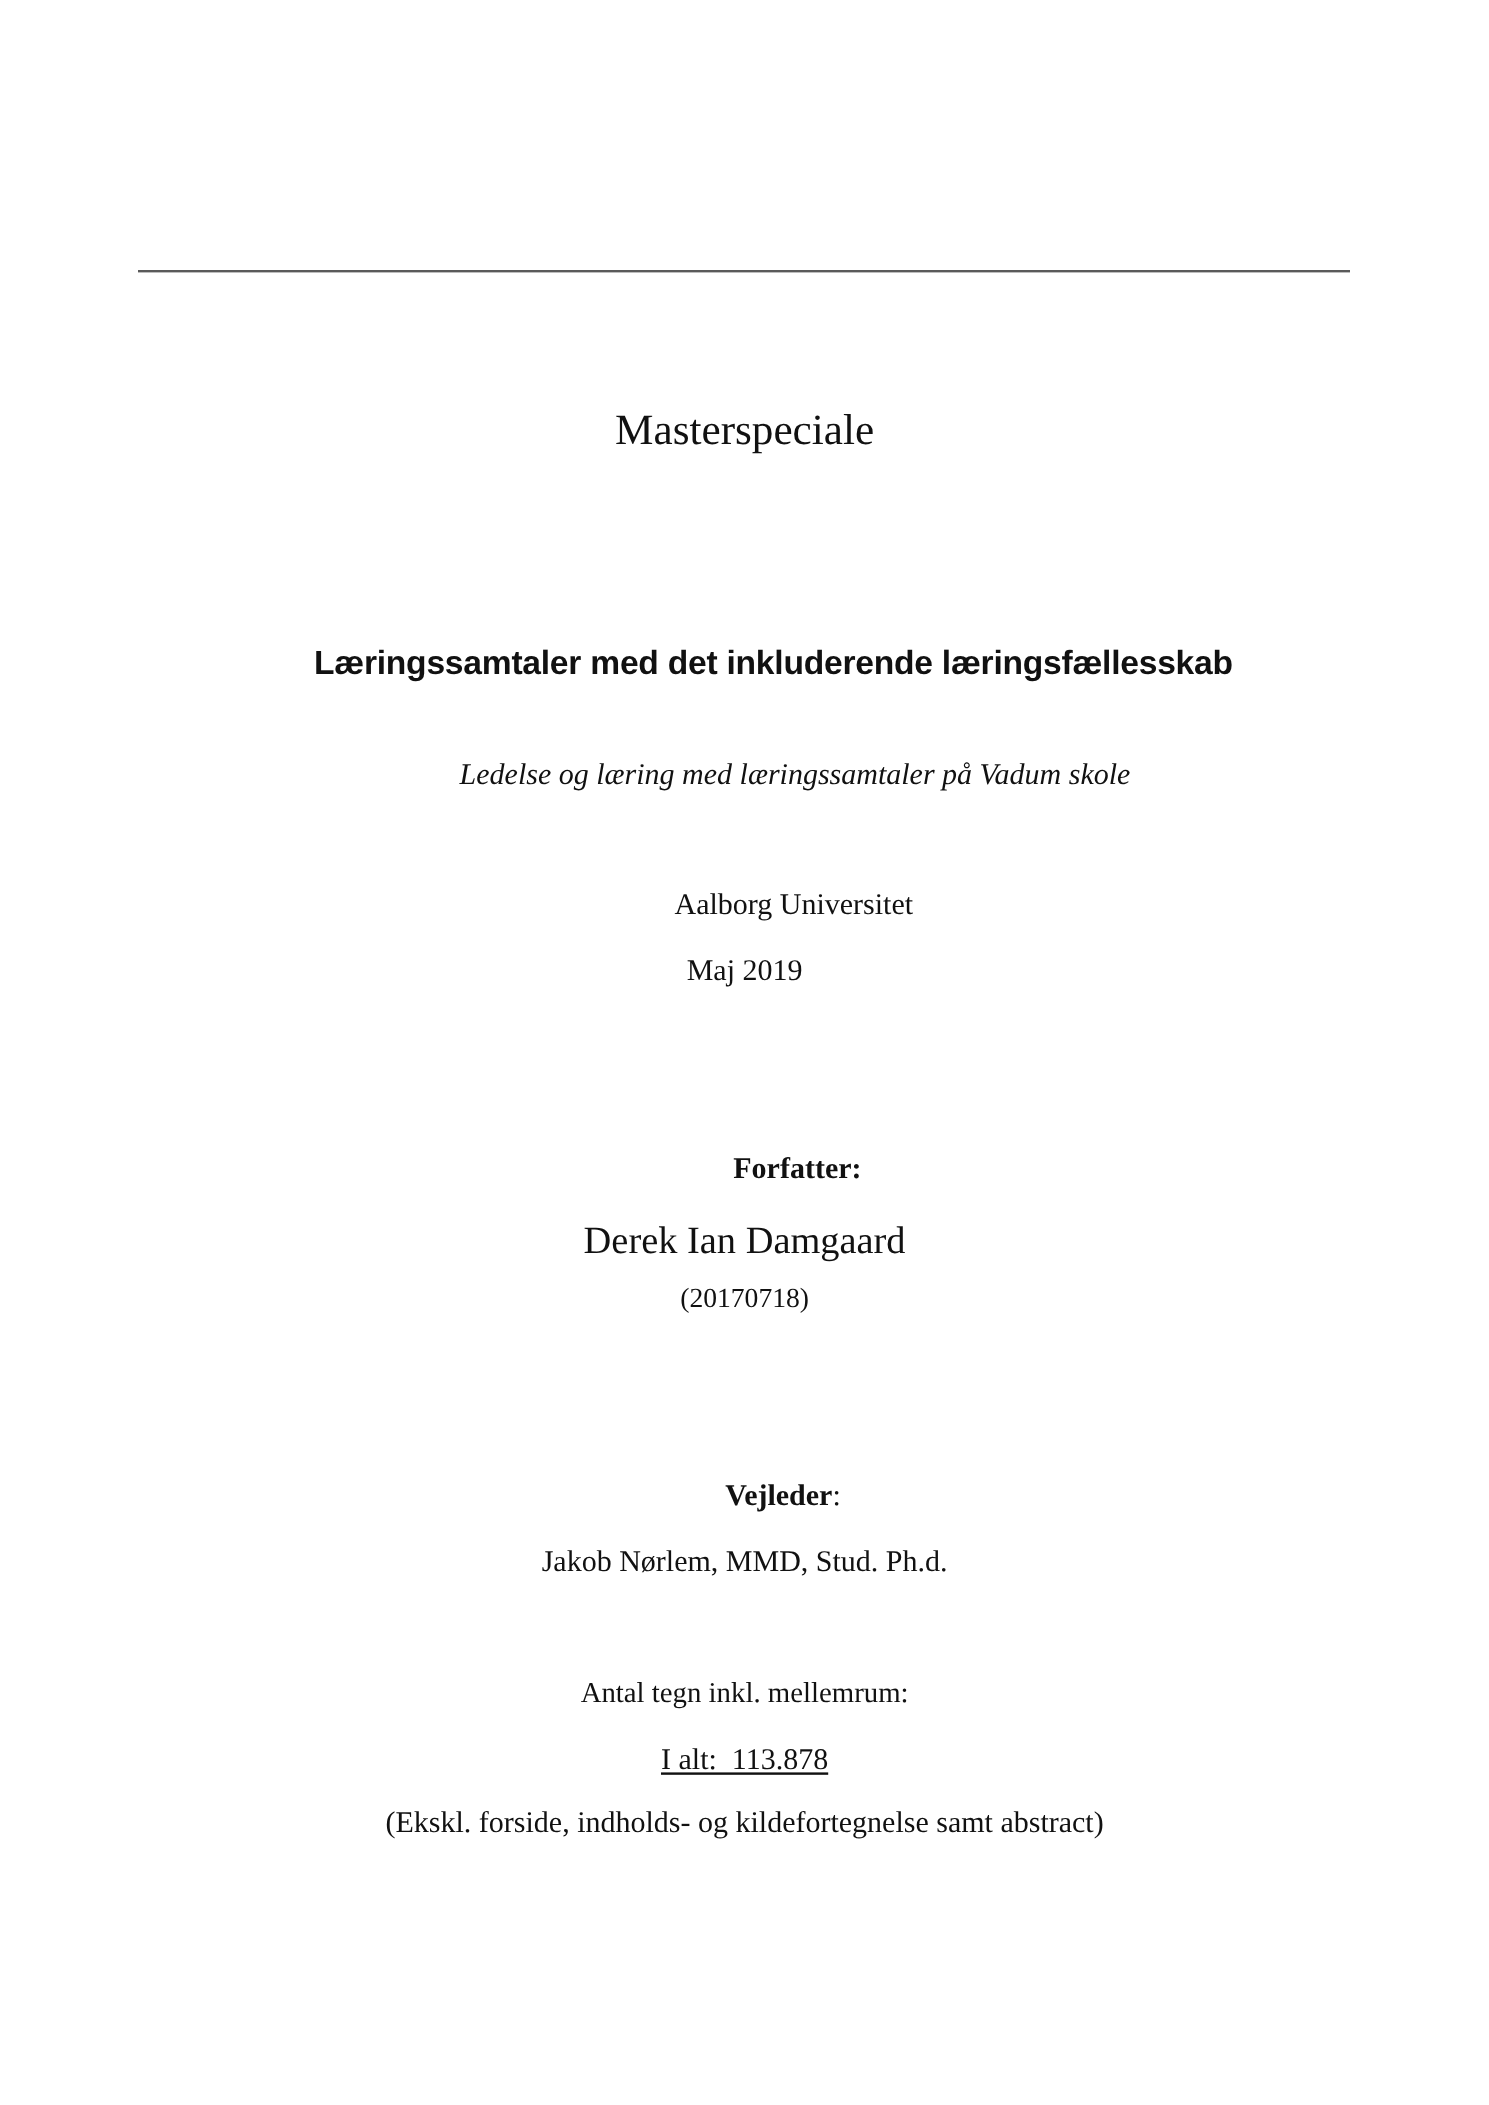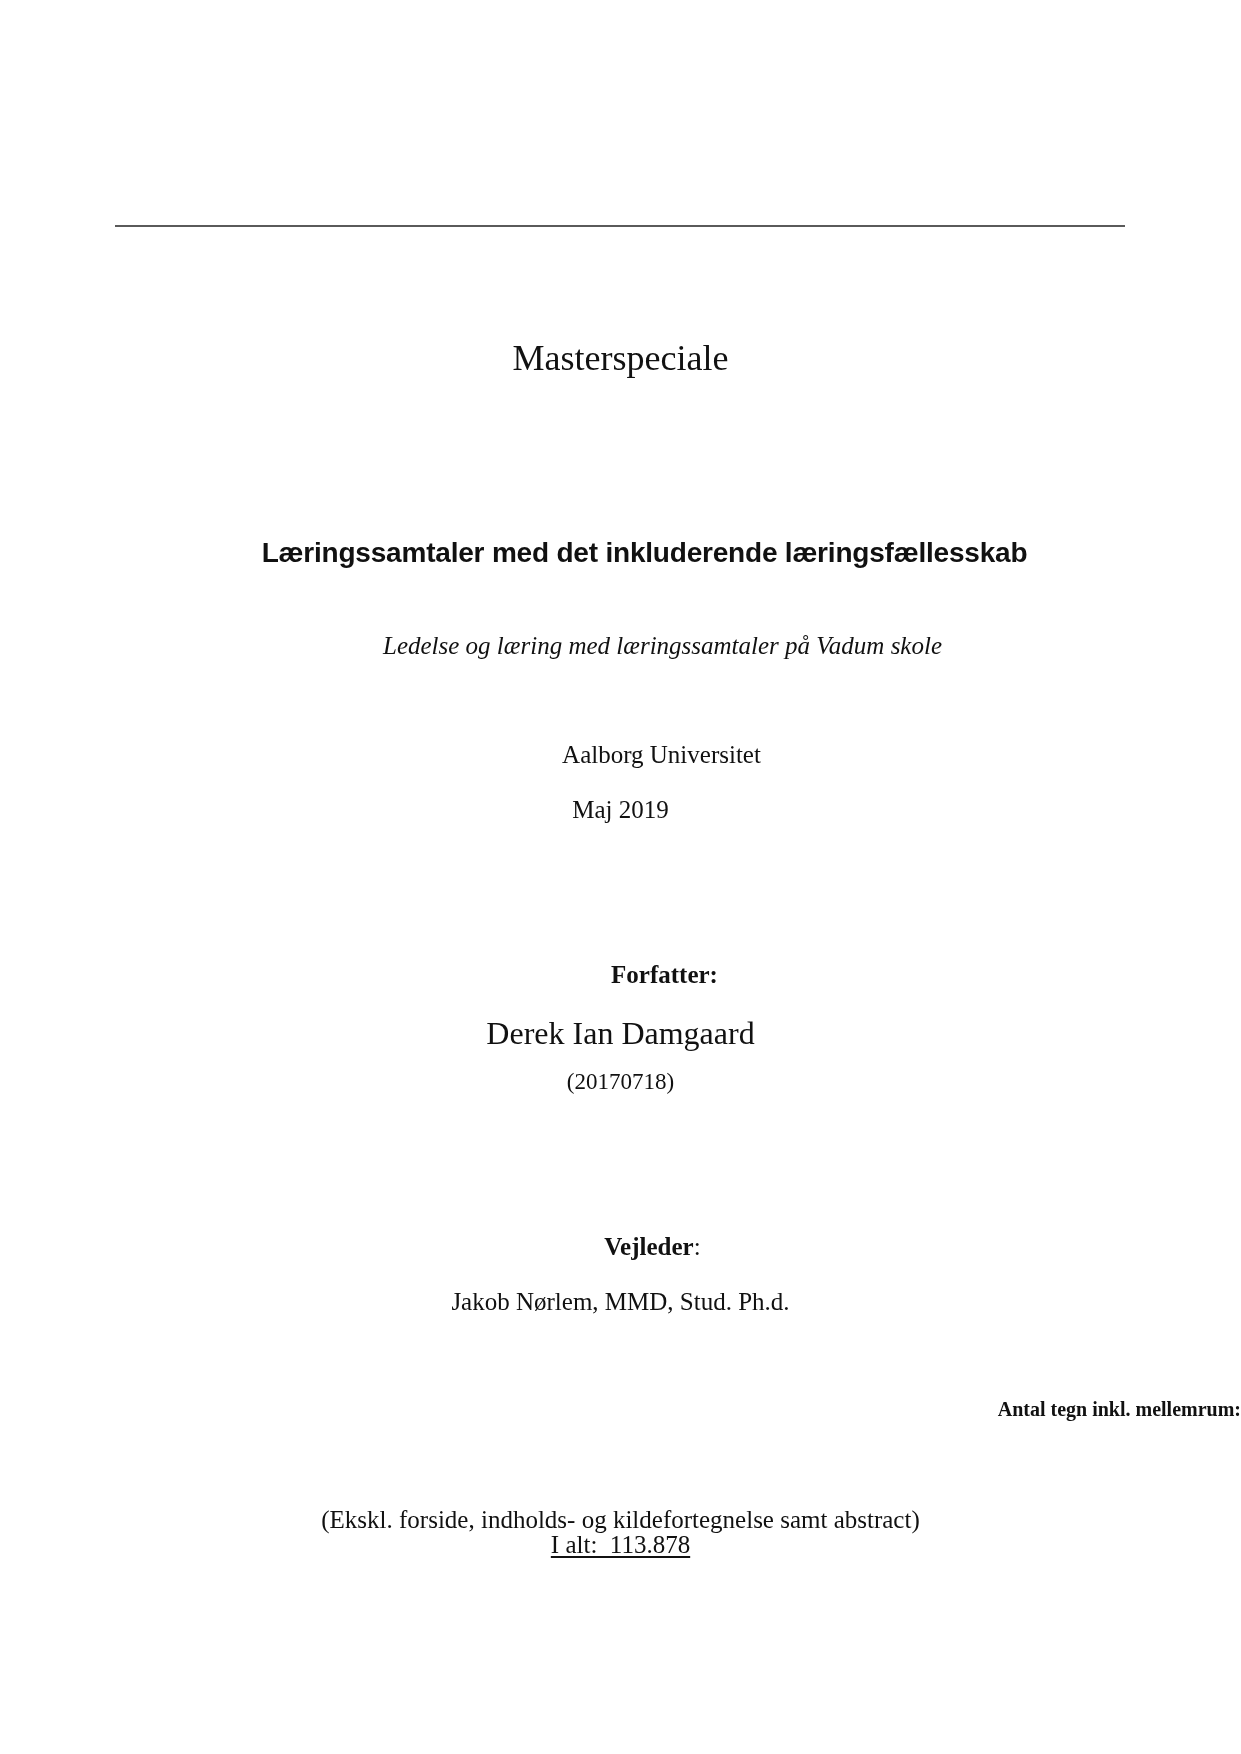--- a/index.html
+++ b/index.html
@@ -38,22 +38,22 @@
     .main-title     { top: 539px; font-size: 28px; font-weight: bold; letter-spacing: -0.2px; }
     .subtitle       { top: 633px; font-size: 25px; font-style: italic; padding-left: 42px; }
     .university     { top: 742px; font-size: 25px; padding-left: 41px; }
     .date           { top: 797px; font-size: 25px; }
     .author-label   { top: 962px; font-size: 25px; font-weight: bold; margin-left: 44px; }
     .author-name    { top: 1017px; font-size: 32px; }
     .student-id     { top: 1070px; font-size: 23px; }
     .supervisor-label { top: 1234px; font-size: 25px; margin-left: 32px; }
     .supervisor-label b { font-weight: bold; }
     .supervisor-name  { top: 1289px; font-size: 25px; }
-    .count-label    { top: 1399px; font-size: 20px; font-weight: bold; text-align: right; }
-    .count-total    { top: 1532px; font-size: 25px; }
+    .count-label    { top: 1399px; font-size: 24px; font-weight: normal; }
+    .count-total    { top: 1454px; font-size: 25px; }
     .count-total span { text-decoration: underline; text-underline-offset: 3px; }
     .count-note     { top: 1507px; font-size: 25px; }
   </style>
 </head>
 <body>
 
 <div class="rule"></div>
 
 <div class="line serif masterspeciale">Masterspeciale</div>
 

